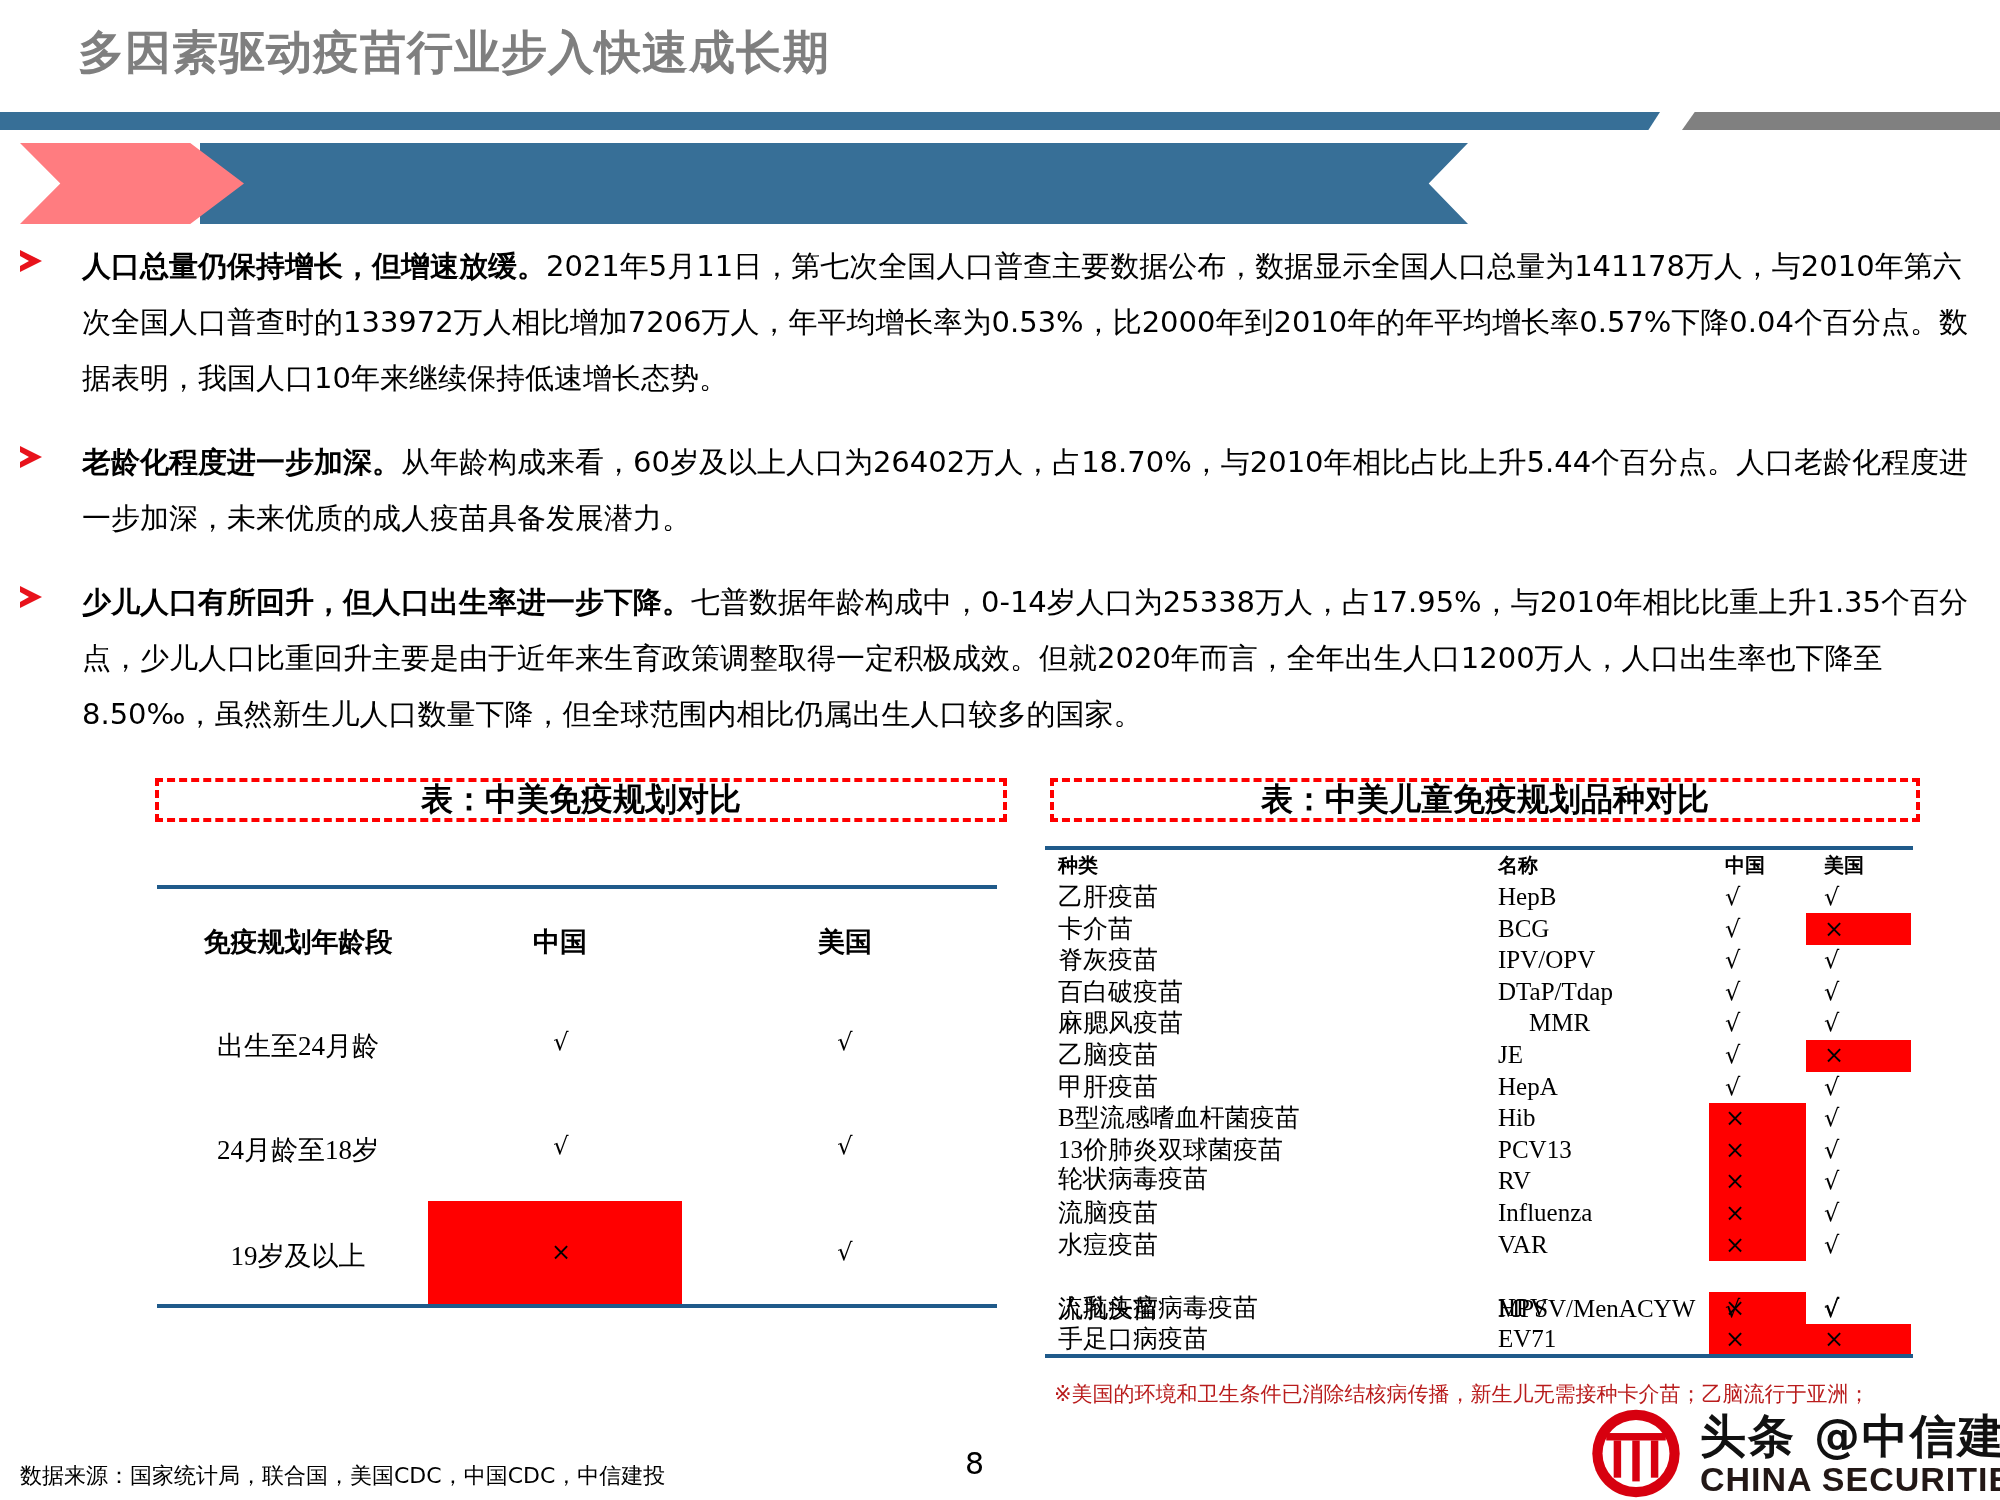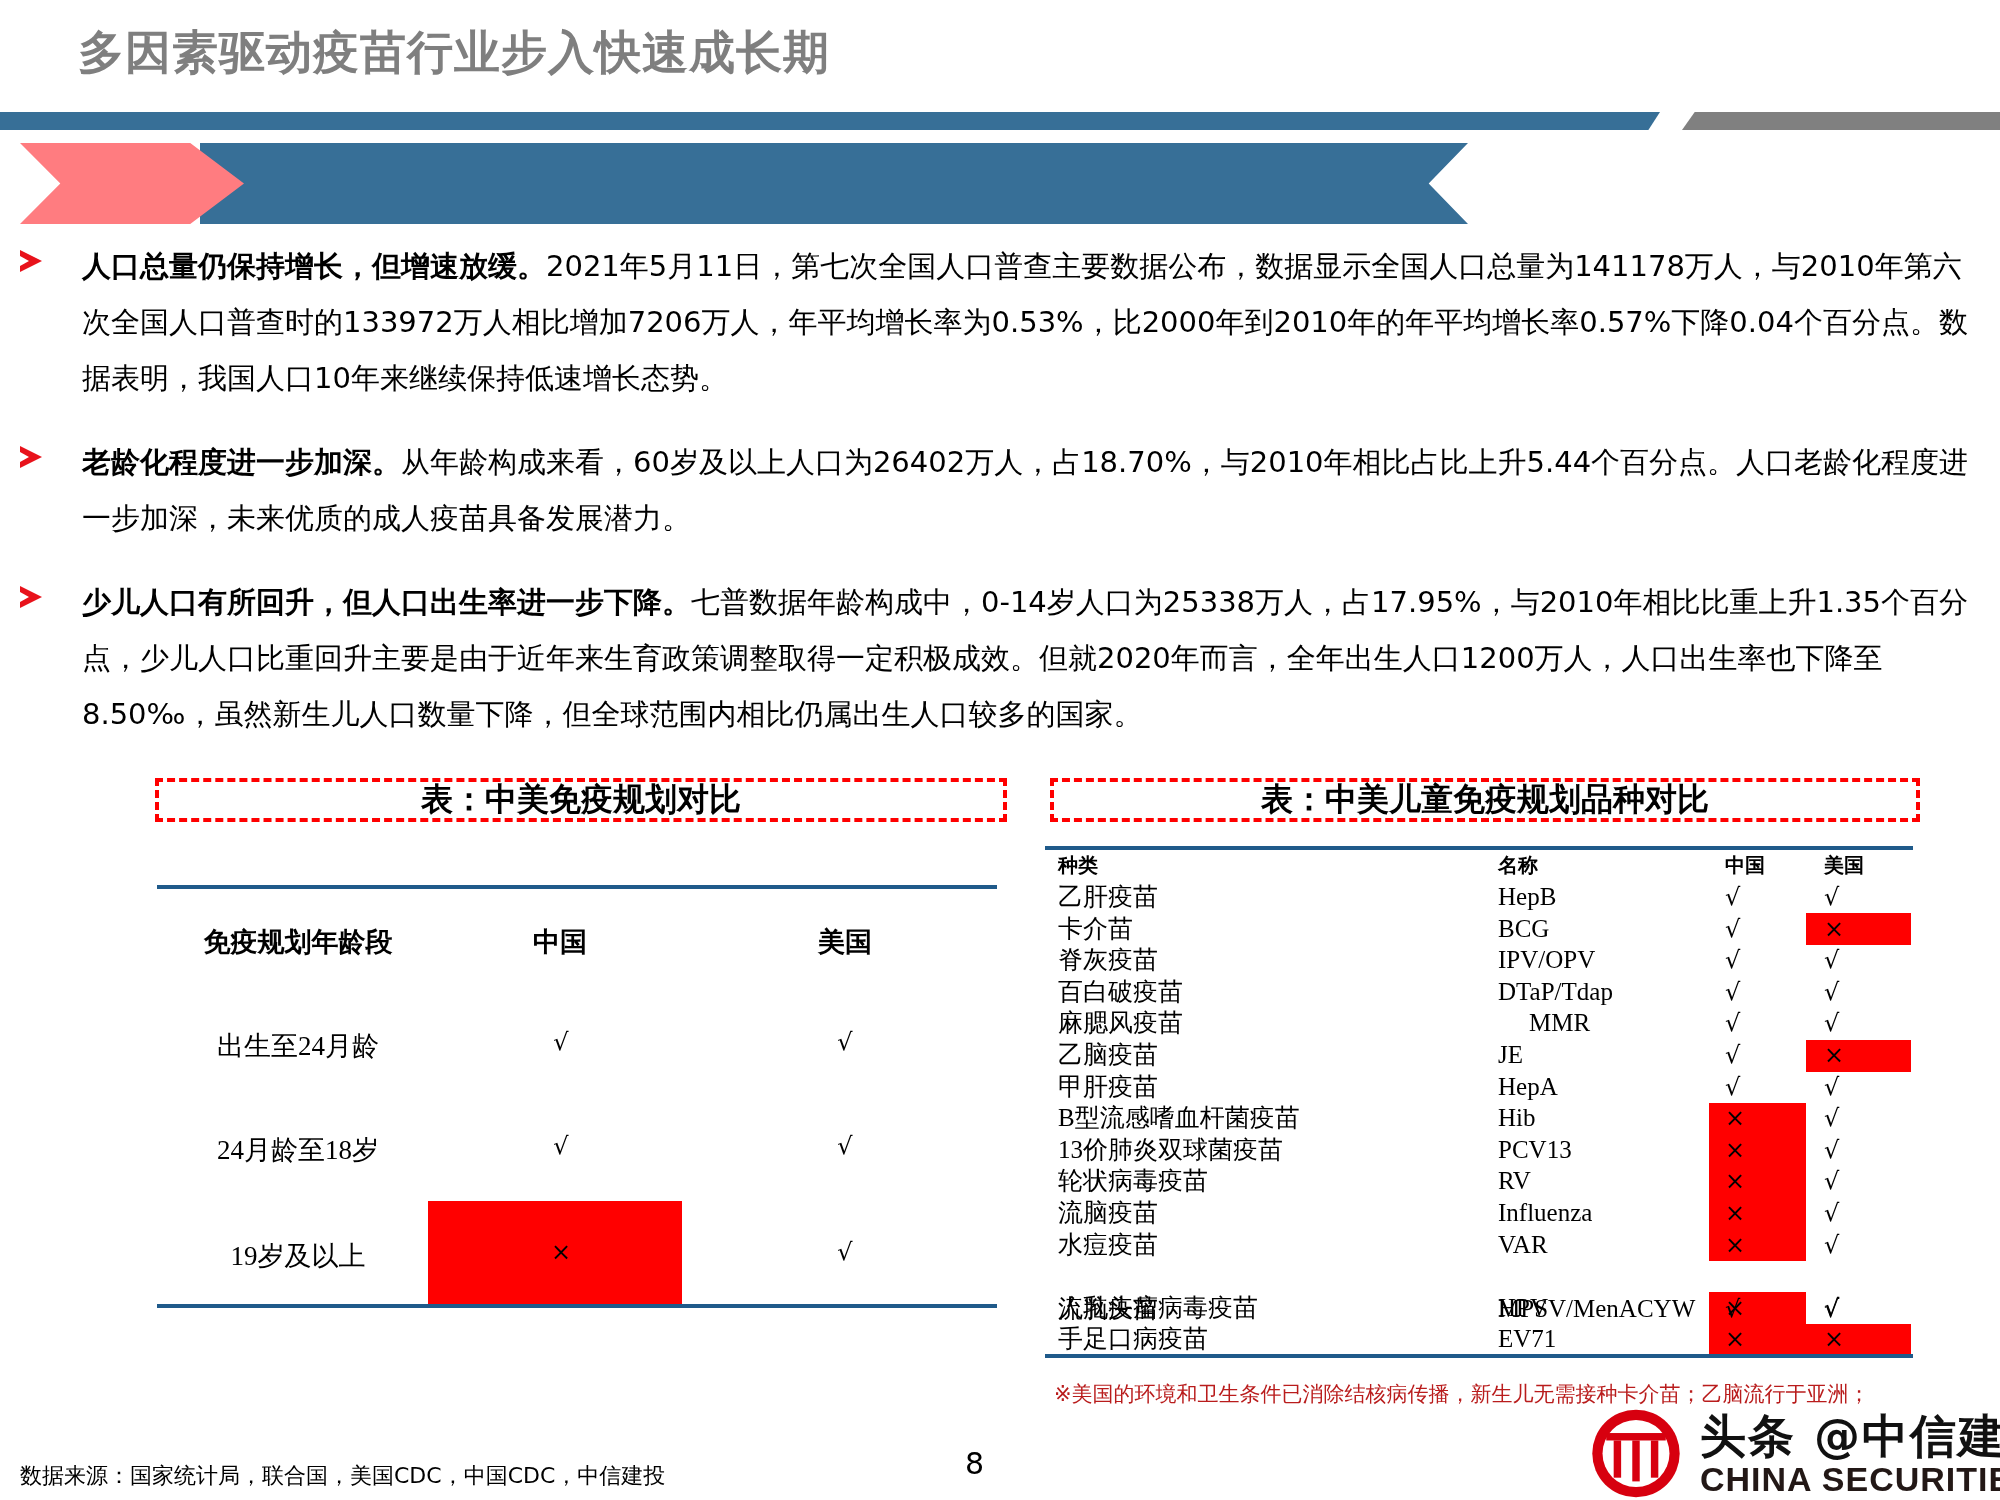--- a/index.html
+++ b/index.html
@@ -217,21 +217,21 @@
       <span class="rt-cell mark" style="left: 667px;">×</span>
       <span class="rt-cell mark" style="left: 766px;">√</span>
     </div>
     <div class="rt-row" style="top: 1133.8px;">
       <span class="rt-cell" style="left: 0px;">13价肺炎双球菌疫苗</span>
       <span class="rt-cell" style="left: 440px;">PCV13</span>
       <span class="rt-cell mark" style="left: 667px;">×</span>
       <span class="rt-cell mark" style="left: 766px;">√</span>
     </div>
     <div class="rt-row" style="top: 1165.4px;">
-      <span class="rt-cell" style="left: 0px;">轮状病毒疫苗</span>
+      <span class="rt-cell" style="left: 0px; font-family: Liberation Mono, monospace;">轮状病毒疫苗</span>
       <span class="rt-cell" style="left: 440px;">RV</span>
       <span class="rt-cell mark" style="left: 667px;">×</span>
       <span class="rt-cell mark" style="left: 766px;">√</span>
     </div>
     <div class="rt-row" style="top: 1197px;">
       <span class="rt-cell" style="left: 0px;">流脑疫苗</span>
       <span class="rt-cell" style="left: 440px;">Influenza</span>
       <span class="rt-cell mark" style="left: 667px;">×</span>
       <span class="rt-cell mark" style="left: 766px;">√</span>
     </div>

